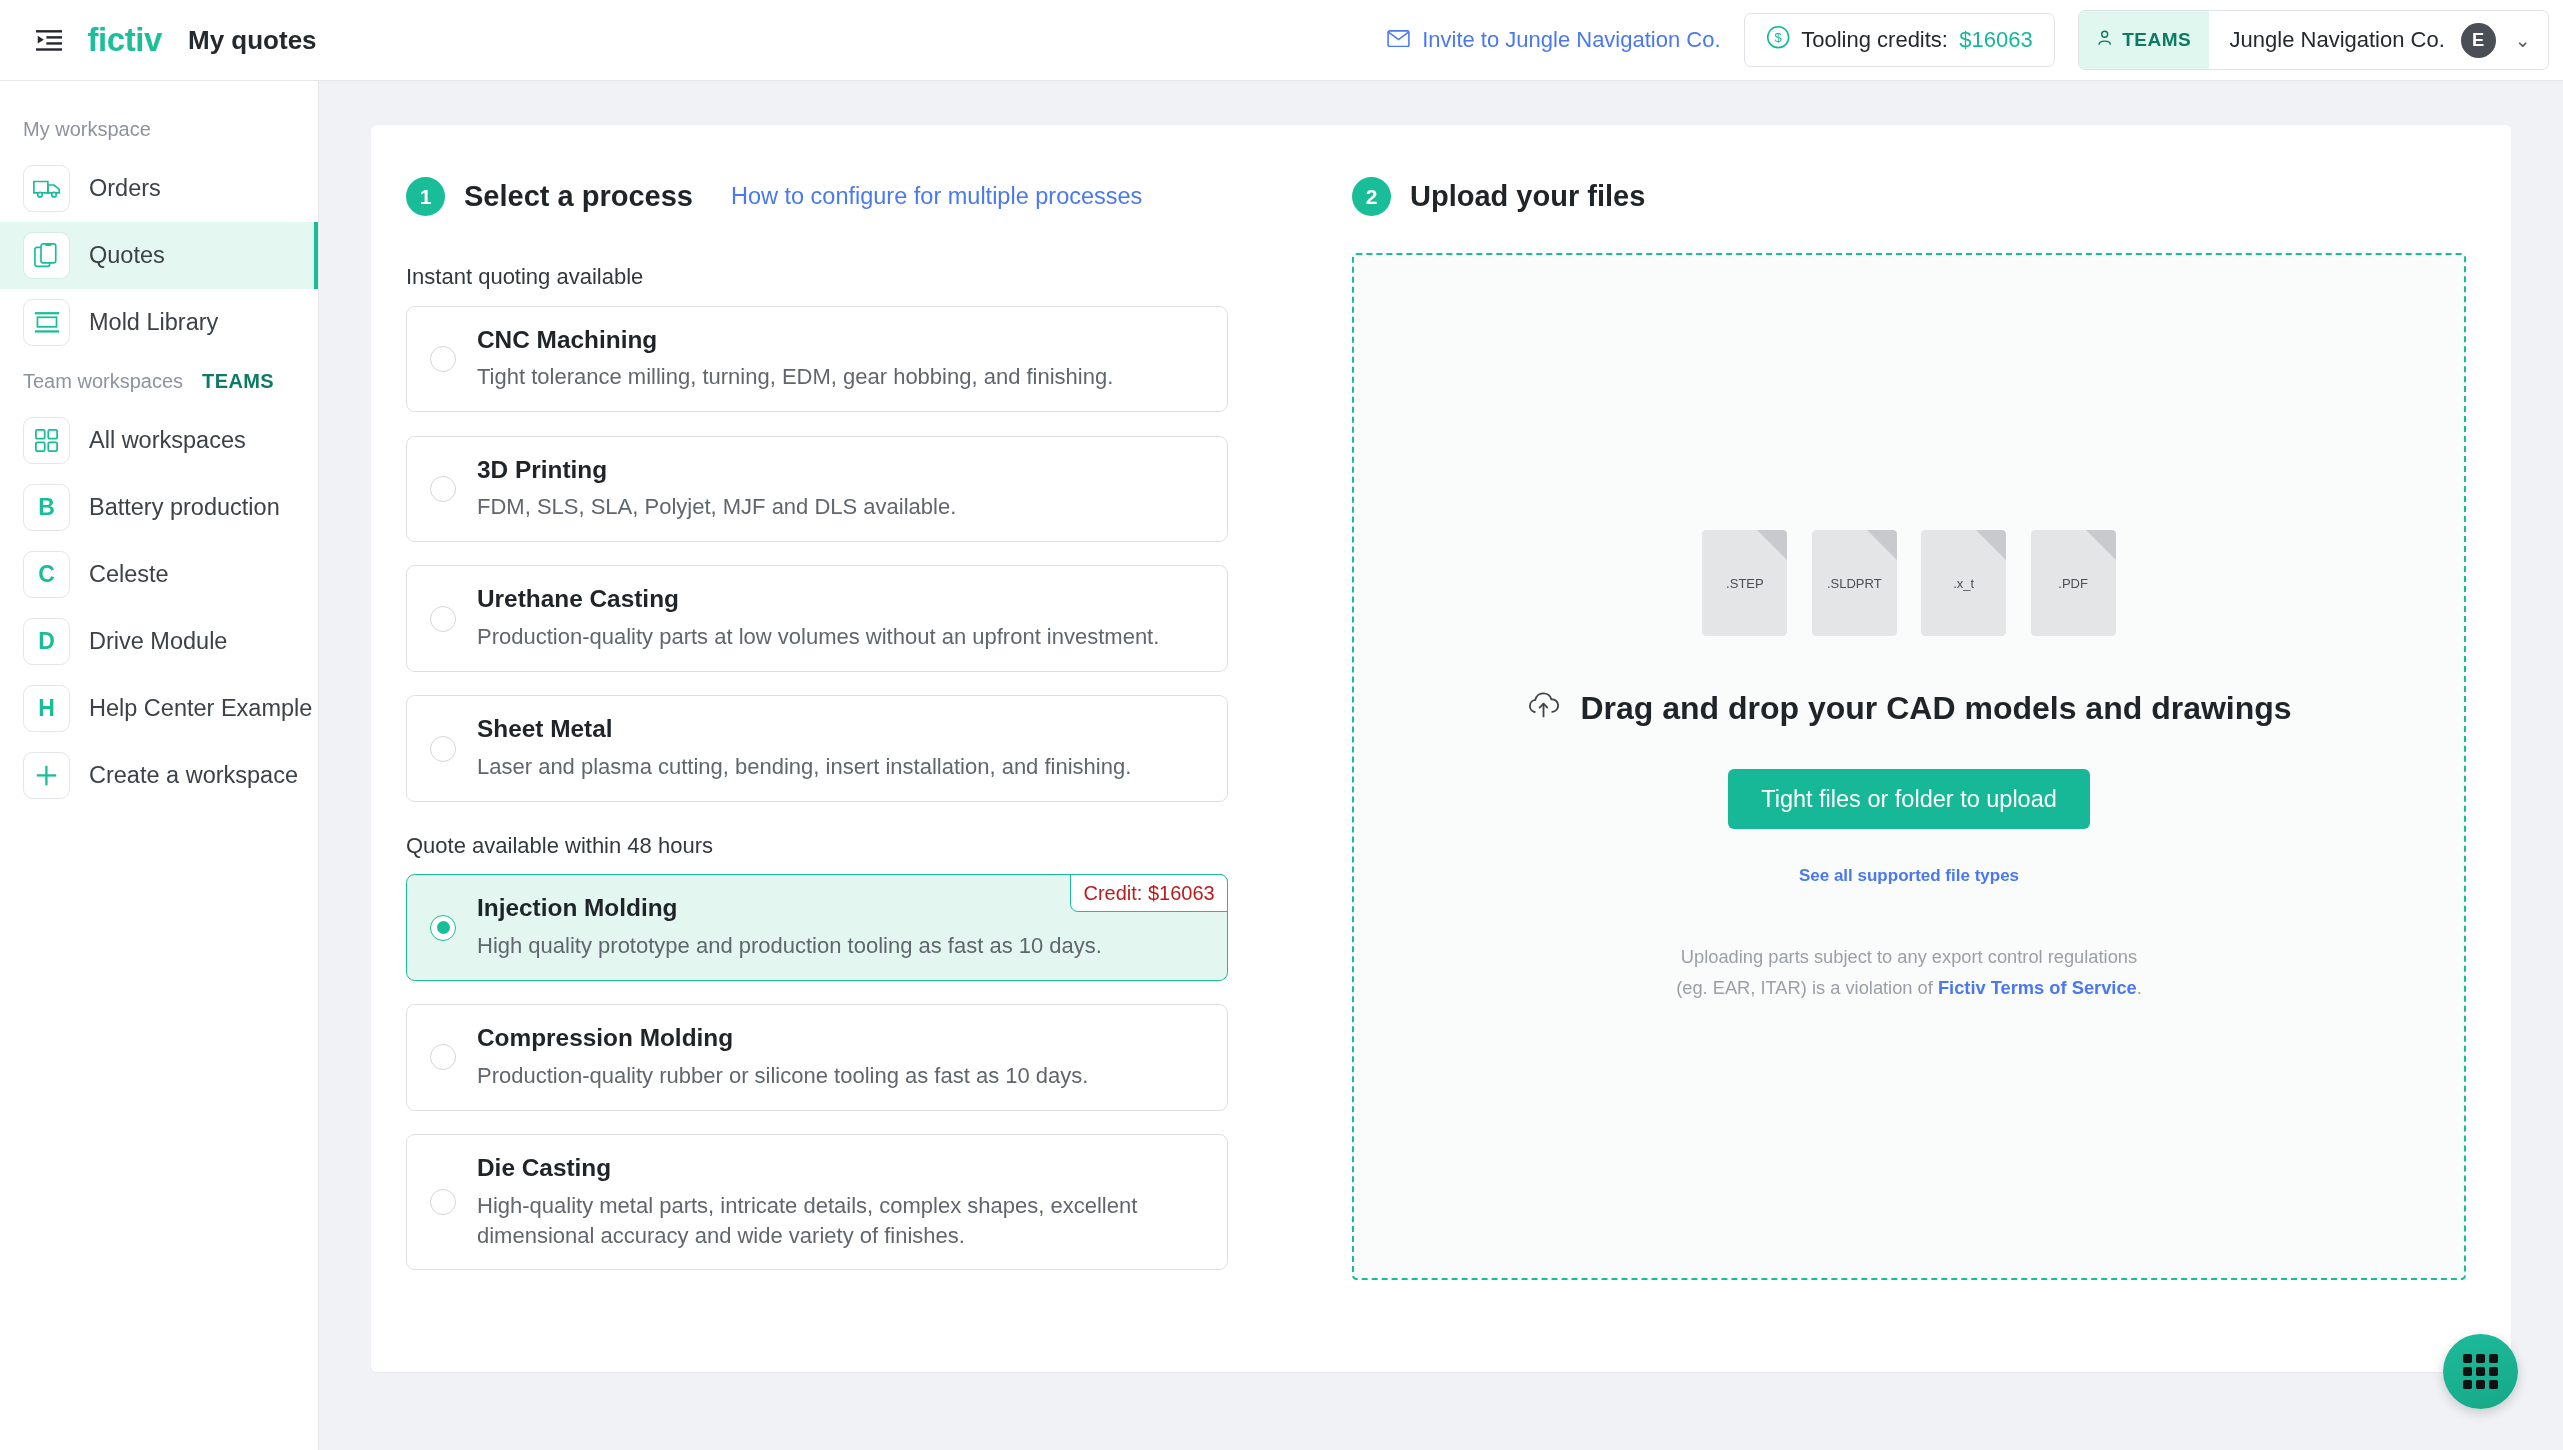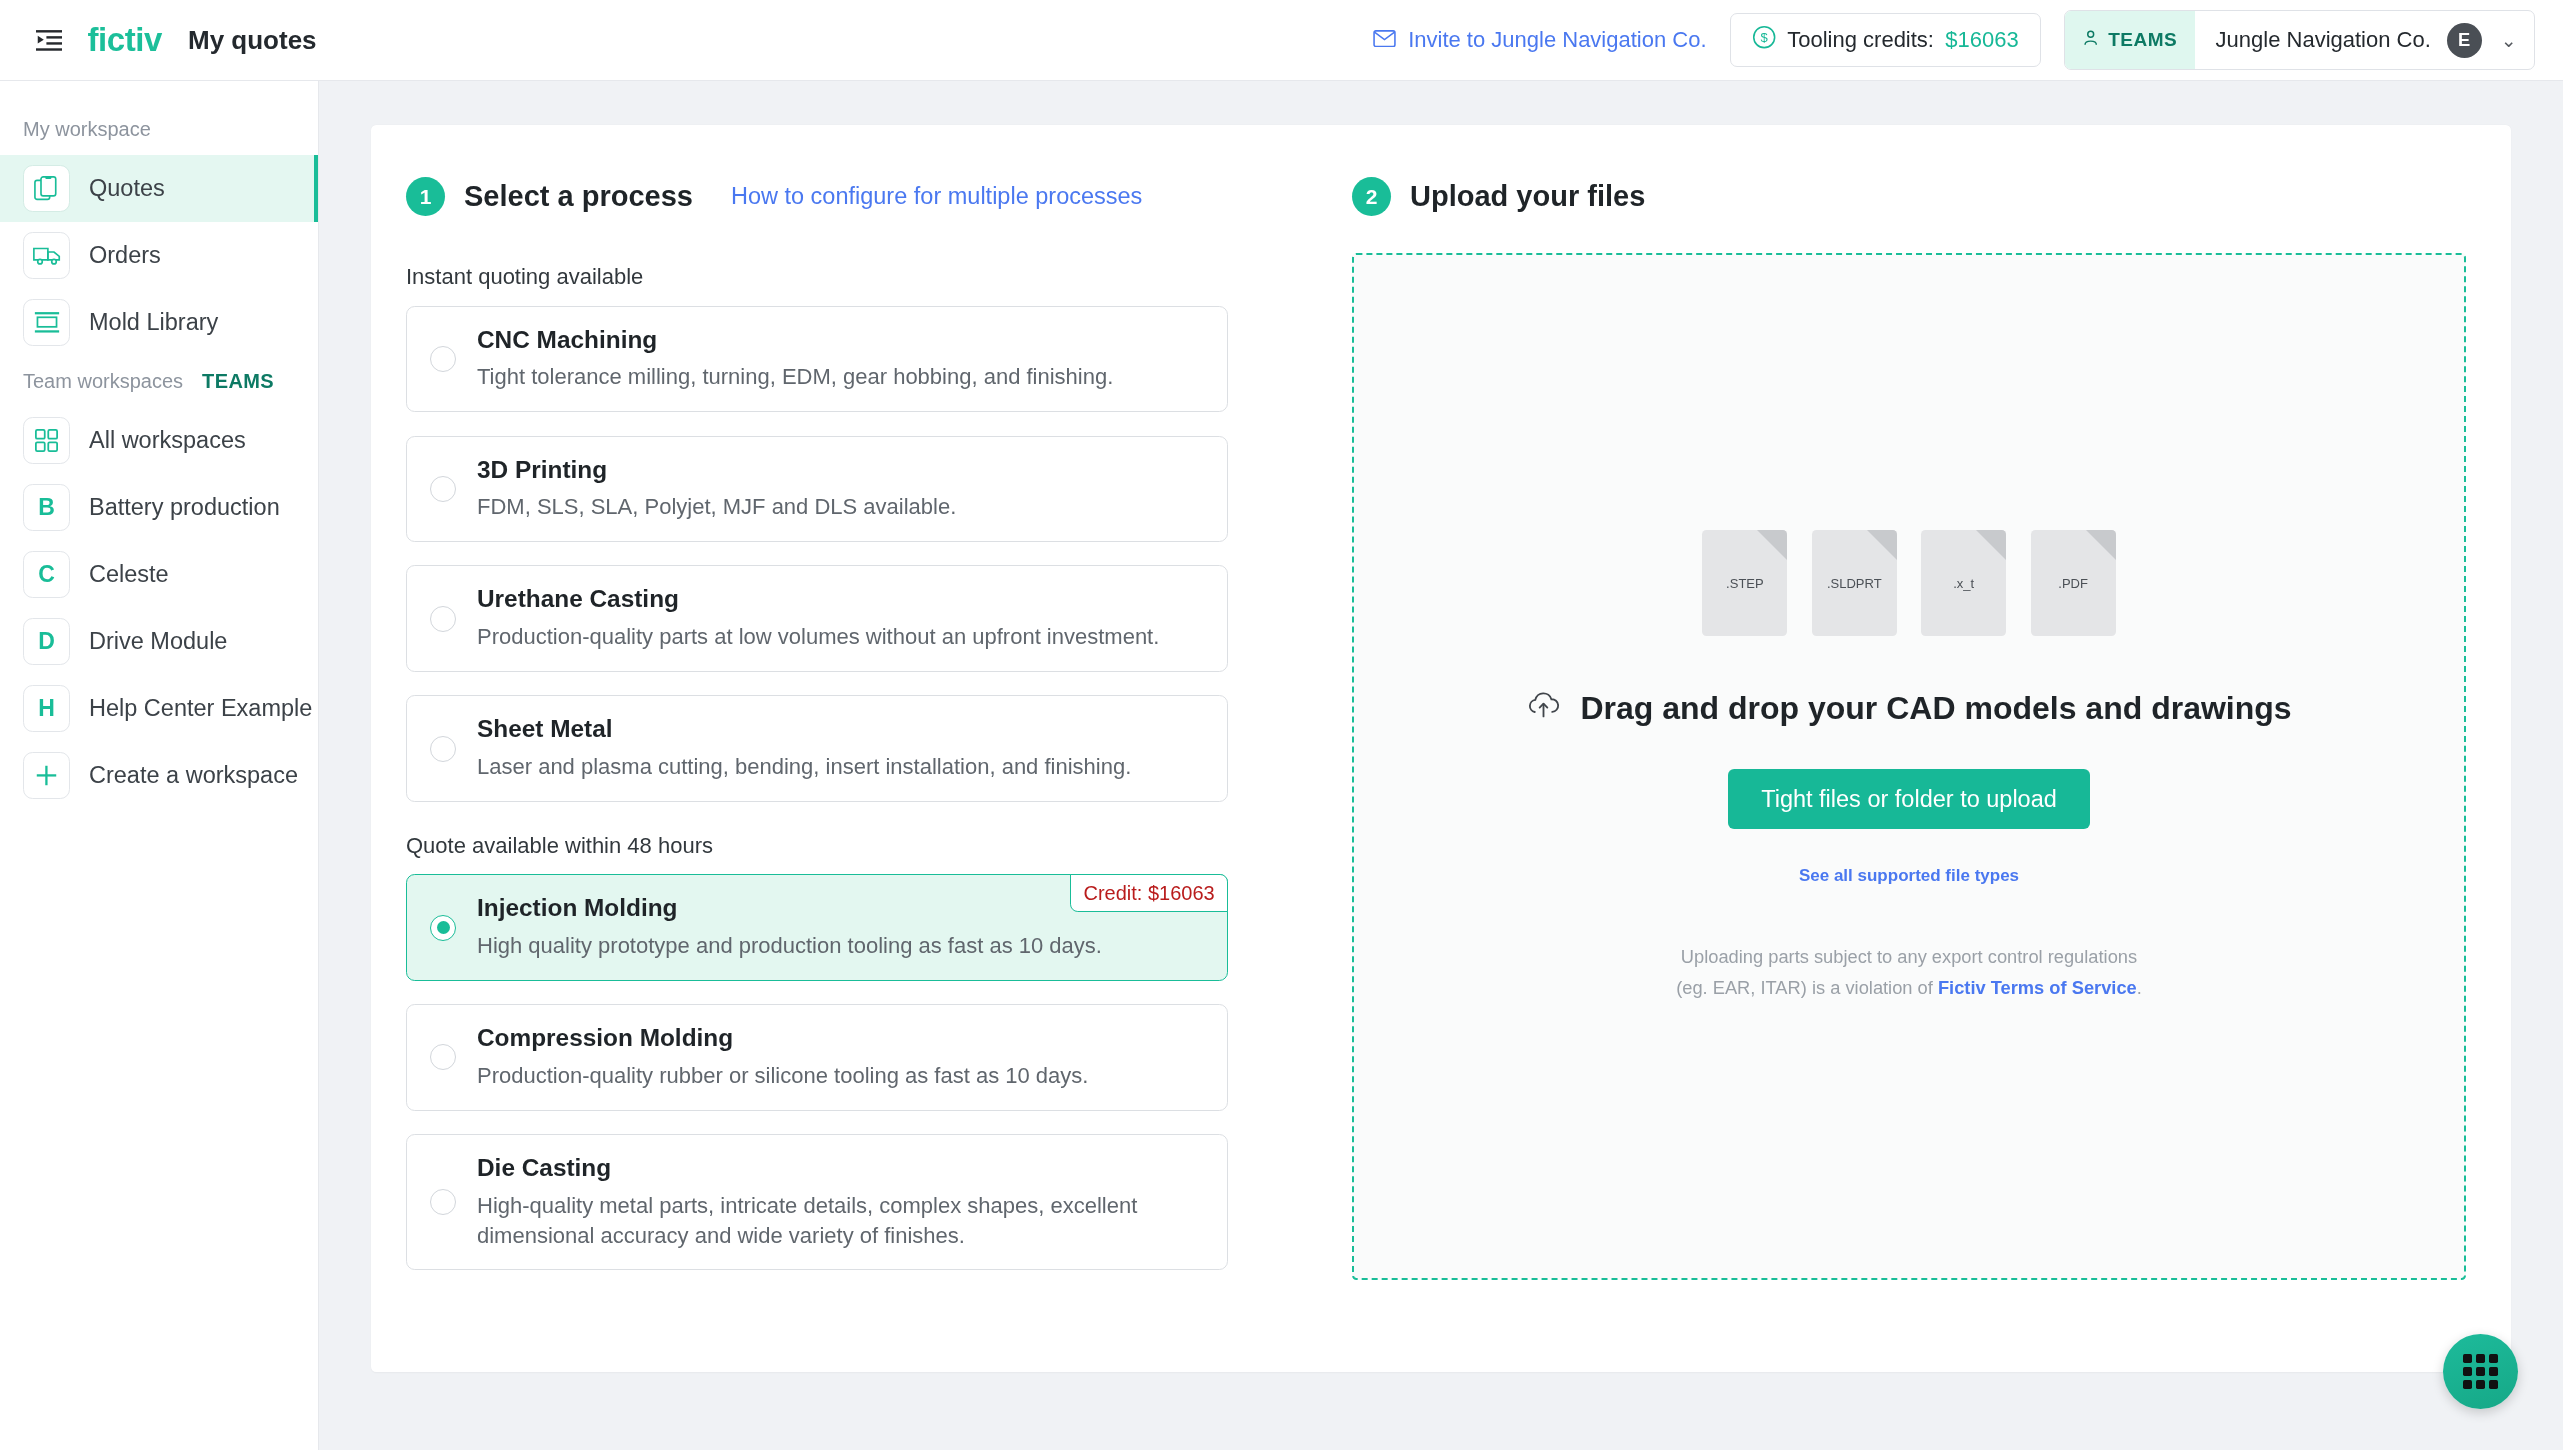--- a/index.html
+++ b/index.html
@@ -26,21 +26,21 @@
   .brand {
     margin-left: 17.4px;
     color: #1cbf9a; font-size: 33px; font-weight: 700;
     letter-spacing: -0.4px;
   }
   .page-title {
     margin-left: 26px; color: #24292e;
     font-size: 26px; font-weight: 700;
   }
   .topbar-right {
-    margin-left: auto; margin-right: 28px;
+    margin-left: auto; margin-right: 14px;
     display: flex; align-items: center; gap: 23px;
   }
   .invite-link {
     display: flex; align-items: center; gap: 12.2px;
     color: #4a78f0; font-size: 22px; cursor: pointer;
   }
   .credits-box {
     display: flex; align-items: center; gap: 11.3px;
     border: 0.9px solid #dfe2e7; border-radius: 7px;
     padding: 11.3px 21px; font-size: 22px; color: #24292e;
@@ -289,41 +289,41 @@
         <span class="avatar-circle">E</span>
         <span class="chevron">⌄</span>
       </div>
     </div>
   </div>
 </div>
 
 <div class="sidebar">
   <div class="side-section-label">My workspace</div>
 
+  <div class="side-item">
+    <span class="side-icon-box">
+      <svg width="28" height="21" viewBox="0 0 32 24">
+        <path d="M1 4 H17 V17 H1 Z" fill="none" stroke="#19bd98" stroke-width="1.9"></path>
+        <path d="M17 8 H24 L30 13 V17 H17 Z" fill="none" stroke="#19bd98" stroke-width="1.9"></path>
+        <circle cx="8" cy="19" r="2.6" fill="#fff" stroke="#19bd98" stroke-width="1.9"></circle>
+        <circle cx="24" cy="19" r="2.6" fill="#fff" stroke="#19bd98" stroke-width="1.9"></circle>
+      </svg>
+    </span>
+    <span class="side-label">Orders</span>
+  </div>
+
   <div class="side-item active">
     <span class="side-icon-box">
       <svg width="24.4" height="26" viewBox="0 0 28 30">
         <rect x="1" y="5" width="17" height="22" rx="2.5" fill="none" stroke="#19bd98" stroke-width="1.9"></rect>
         <rect x="8" y="1" width="17" height="22" rx="2.5" fill="#fff" stroke="#19bd98" stroke-width="1.9"></rect>
         <rect x="13" y="0" width="7" height="3.4" rx="1.2" fill="#19bd98"></rect>
       </svg>
     </span>
     <span class="side-label">Quotes</span>
-  </div>
-
-  <div class="side-item">
-    <span class="side-icon-box">
-      <svg width="28" height="21" viewBox="0 0 32 24">
-        <path d="M1 4 H17 V17 H1 Z" fill="none" stroke="#19bd98" stroke-width="1.9"></path>
-        <path d="M17 8 H24 L30 13 V17 H17 Z" fill="none" stroke="#19bd98" stroke-width="1.9"></path>
-        <circle cx="8" cy="19" r="2.6" fill="#fff" stroke="#19bd98" stroke-width="1.9"></circle>
-        <circle cx="24" cy="19" r="2.6" fill="#fff" stroke="#19bd98" stroke-width="1.9"></circle>
-      </svg>
-    </span>
-    <span class="side-label">Orders</span>
   </div>
 
   <div class="side-item">
     <span class="side-icon-box">
       <svg width="26" height="23" viewBox="0 0 30 26">
         <rect x="1" y="1" width="28" height="2.6" fill="#19bd98"></rect>
         <rect x="4" y="7" width="22" height="11" fill="none" stroke="#19bd98" stroke-width="2"></rect>
         <rect x="1" y="22" width="28" height="2.6" fill="#19bd98"></rect>
       </svg>
     </span>

